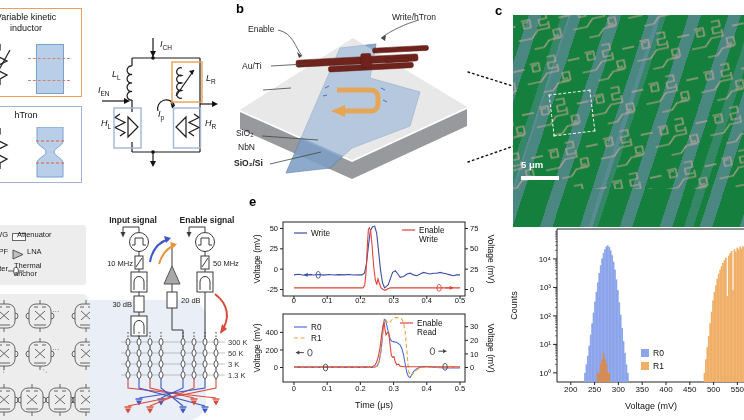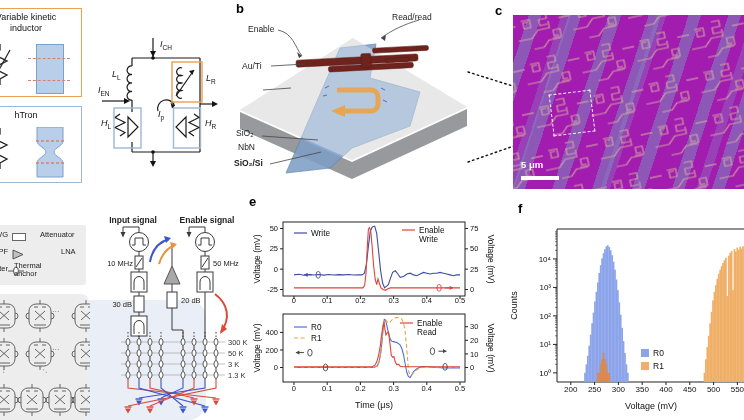--- a/index.html
+++ b/index.html
@@ -9,21 +9,21 @@
   .panel-letter{position:absolute;font-weight:bold;font-size:13px;color:#000;}
   .lab{position:absolute;font-size:9px;color:#111;white-space:nowrap;line-height:1.05;}
   .lab i{font-style:italic;}
   .lab sub{font-size:6.5px;}
   .dev-lab{position:absolute;font-size:8.5px;color:#222;white-space:nowrap;}
   .legbox{position:absolute;background:#fff;box-sizing:border-box;}
   .legtitle{position:absolute;font-size:9px;color:#111;text-align:center;width:110px;line-height:1.15;}
   .dashred{position:absolute;border-top:1.5px dashed #d4826e;height:0;}
   .graybox{position:absolute;background:#ededed;border-radius:3px;}
   .slab{position:absolute;font-size:7.5px;color:#222;white-space:nowrap;line-height:1.1;}
-  .sem{position:absolute;left:513px;top:15px;width:231px;height:174px;background:#a21caf;overflow:hidden;}
+  .sem{position:absolute;left:513px;top:15px;width:231px;height:212px;background:#15803d;overflow:hidden;}
   .sem-stripes{position:absolute;left:0;top:0;width:100%;height:100%;
     background:
       repeating-linear-gradient(108deg, rgba(122,142,190,0) 0 15px, rgba(122,142,190,.52) 15px 27px, rgba(122,142,190,0) 27px 38px),
       repeating-linear-gradient(108deg, rgba(130,150,200,0) 0 46px, rgba(130,150,200,.30) 46px 55px, rgba(130,150,200,0) 55px 91px);}
   .sem-box{position:absolute;left:38px;top:77px;width:40px;height:40px;border:1.5px dashed rgba(255,255,255,.95);transform:rotate(-7deg);}
   .sem-scale-text{position:absolute;left:8px;top:144px;color:#fff;font-size:9.5px;font-weight:600;}
   .sem-scale-bar{position:absolute;left:8px;top:161px;width:38px;height:3.5px;background:#fff;}
   .bluewash{position:absolute;left:64px;top:300px;width:142px;height:120px;background:#e9eef7;border-radius:18px;}
   svg{position:absolute;overflow:hidden;}
   svg text{font-family:"Liberation Sans",sans-serif;}
@@ -132,21 +132,21 @@
       <line x1="37" y1="164" x2="88" y2="152"></line>
     </g>
     <polygon points="69,56 64,52 66,58" fill="#444"></polygon>
     <polygon points="148,38 153,35 152,41" fill="#444"></polygon>
     <g stroke="#111" stroke-width="1.4" stroke-dasharray="1.6 3.2" stroke-linecap="round">
       <line x1="235" y1="72" x2="318" y2="98"></line>
       <line x1="235" y1="162" x2="318" y2="133"></line>
     </g>
   </svg>
   <span class="dev-lab" style="left:248px;top:24px;">Enable</span>
-  <span class="dev-lab" style="left:392px;top:12px;">Read/read</span>
+  <span class="dev-lab" style="left:392px;top:12px;">Write/hTron</span>
   <span class="dev-lab" style="left:242px;top:61px;">Au/Ti</span>
   <span class="dev-lab" style="left:236px;top:84px;margin-top:44px;">SiO₂</span>
   <span class="dev-lab" style="left:238px;top:122px;margin-top:20px;">NbN</span>
   <span class="dev-lab" style="left:234px;top:158px;font-weight:bold;">SiO₂/Si</span>
 
   <div class="sem">
     <div class="sem-stripes"></div>
     <svg style="left:0;top:0;" width="231" height="174">
       <defs>
         <pattern id="mz" width="56" height="44" patternUnits="userSpaceOnUse" patternTransform="rotate(-12)">
@@ -165,25 +165,25 @@
     <div class="sem-box"></div>
     <span class="sem-scale-text">5 μm</span>
     <div class="sem-scale-bar"></div>
   </div>
 
   <div class="graybox" style="left:-30px;top:225px;width:116px;height:60px;"></div>
   <span class="slab" style="left:-30px;top:231px;width:38px;text-align:right;">AWG</span>
   <span class="slab" style="left:-30px;top:248px;width:38px;text-align:right;">BPF</span>
   <span class="slab" style="left:-30px;top:265px;width:38px;text-align:right;">Splitter</span>
   <div class="abs" style="left:12px;top:233px;width:12px;height:6px;background:#fff;border:1px solid #666;"></div>
-  <span class="slab" style="left:40px;top:231px;">Attenuator</span>
+  <span class="slab" style="left:17px;top:231px;">Attenuator</span>
   <svg style="left:12px;top:249px;" width="13" height="11">
     <polygon points="1,1 1,10 11,5.5" fill="#c0c0c0" stroke="#555" stroke-width="1"></polygon>
   </svg>
-  <span class="slab" style="left:27px;top:248px;margin-left:34px;">LNA</span>
+  <span class="slab" style="left:27px;top:248px;">LNA</span>
   <svg style="left:8px;top:266px;" width="16" height="10">
     <line x1="0" y1="5" x2="16" y2="5" stroke="#555" stroke-width="1"></line>
     <ellipse cx="8" cy="5" rx="2.4" ry="4" fill="#fff" stroke="#555" stroke-width="1"></ellipse>
   </svg>
   <span class="slab" style="left:14px;top:262px;width:38px;white-space:normal;">Thermal anchor</span>
 
   <div class="bluewash"></div>
 
   <div class="graybox" style="left:-12px;top:294px;width:100px;height:126px;border-radius:6px;"></div>
   <svg style="left:-12px;top:294px;" width="102" height="126">

